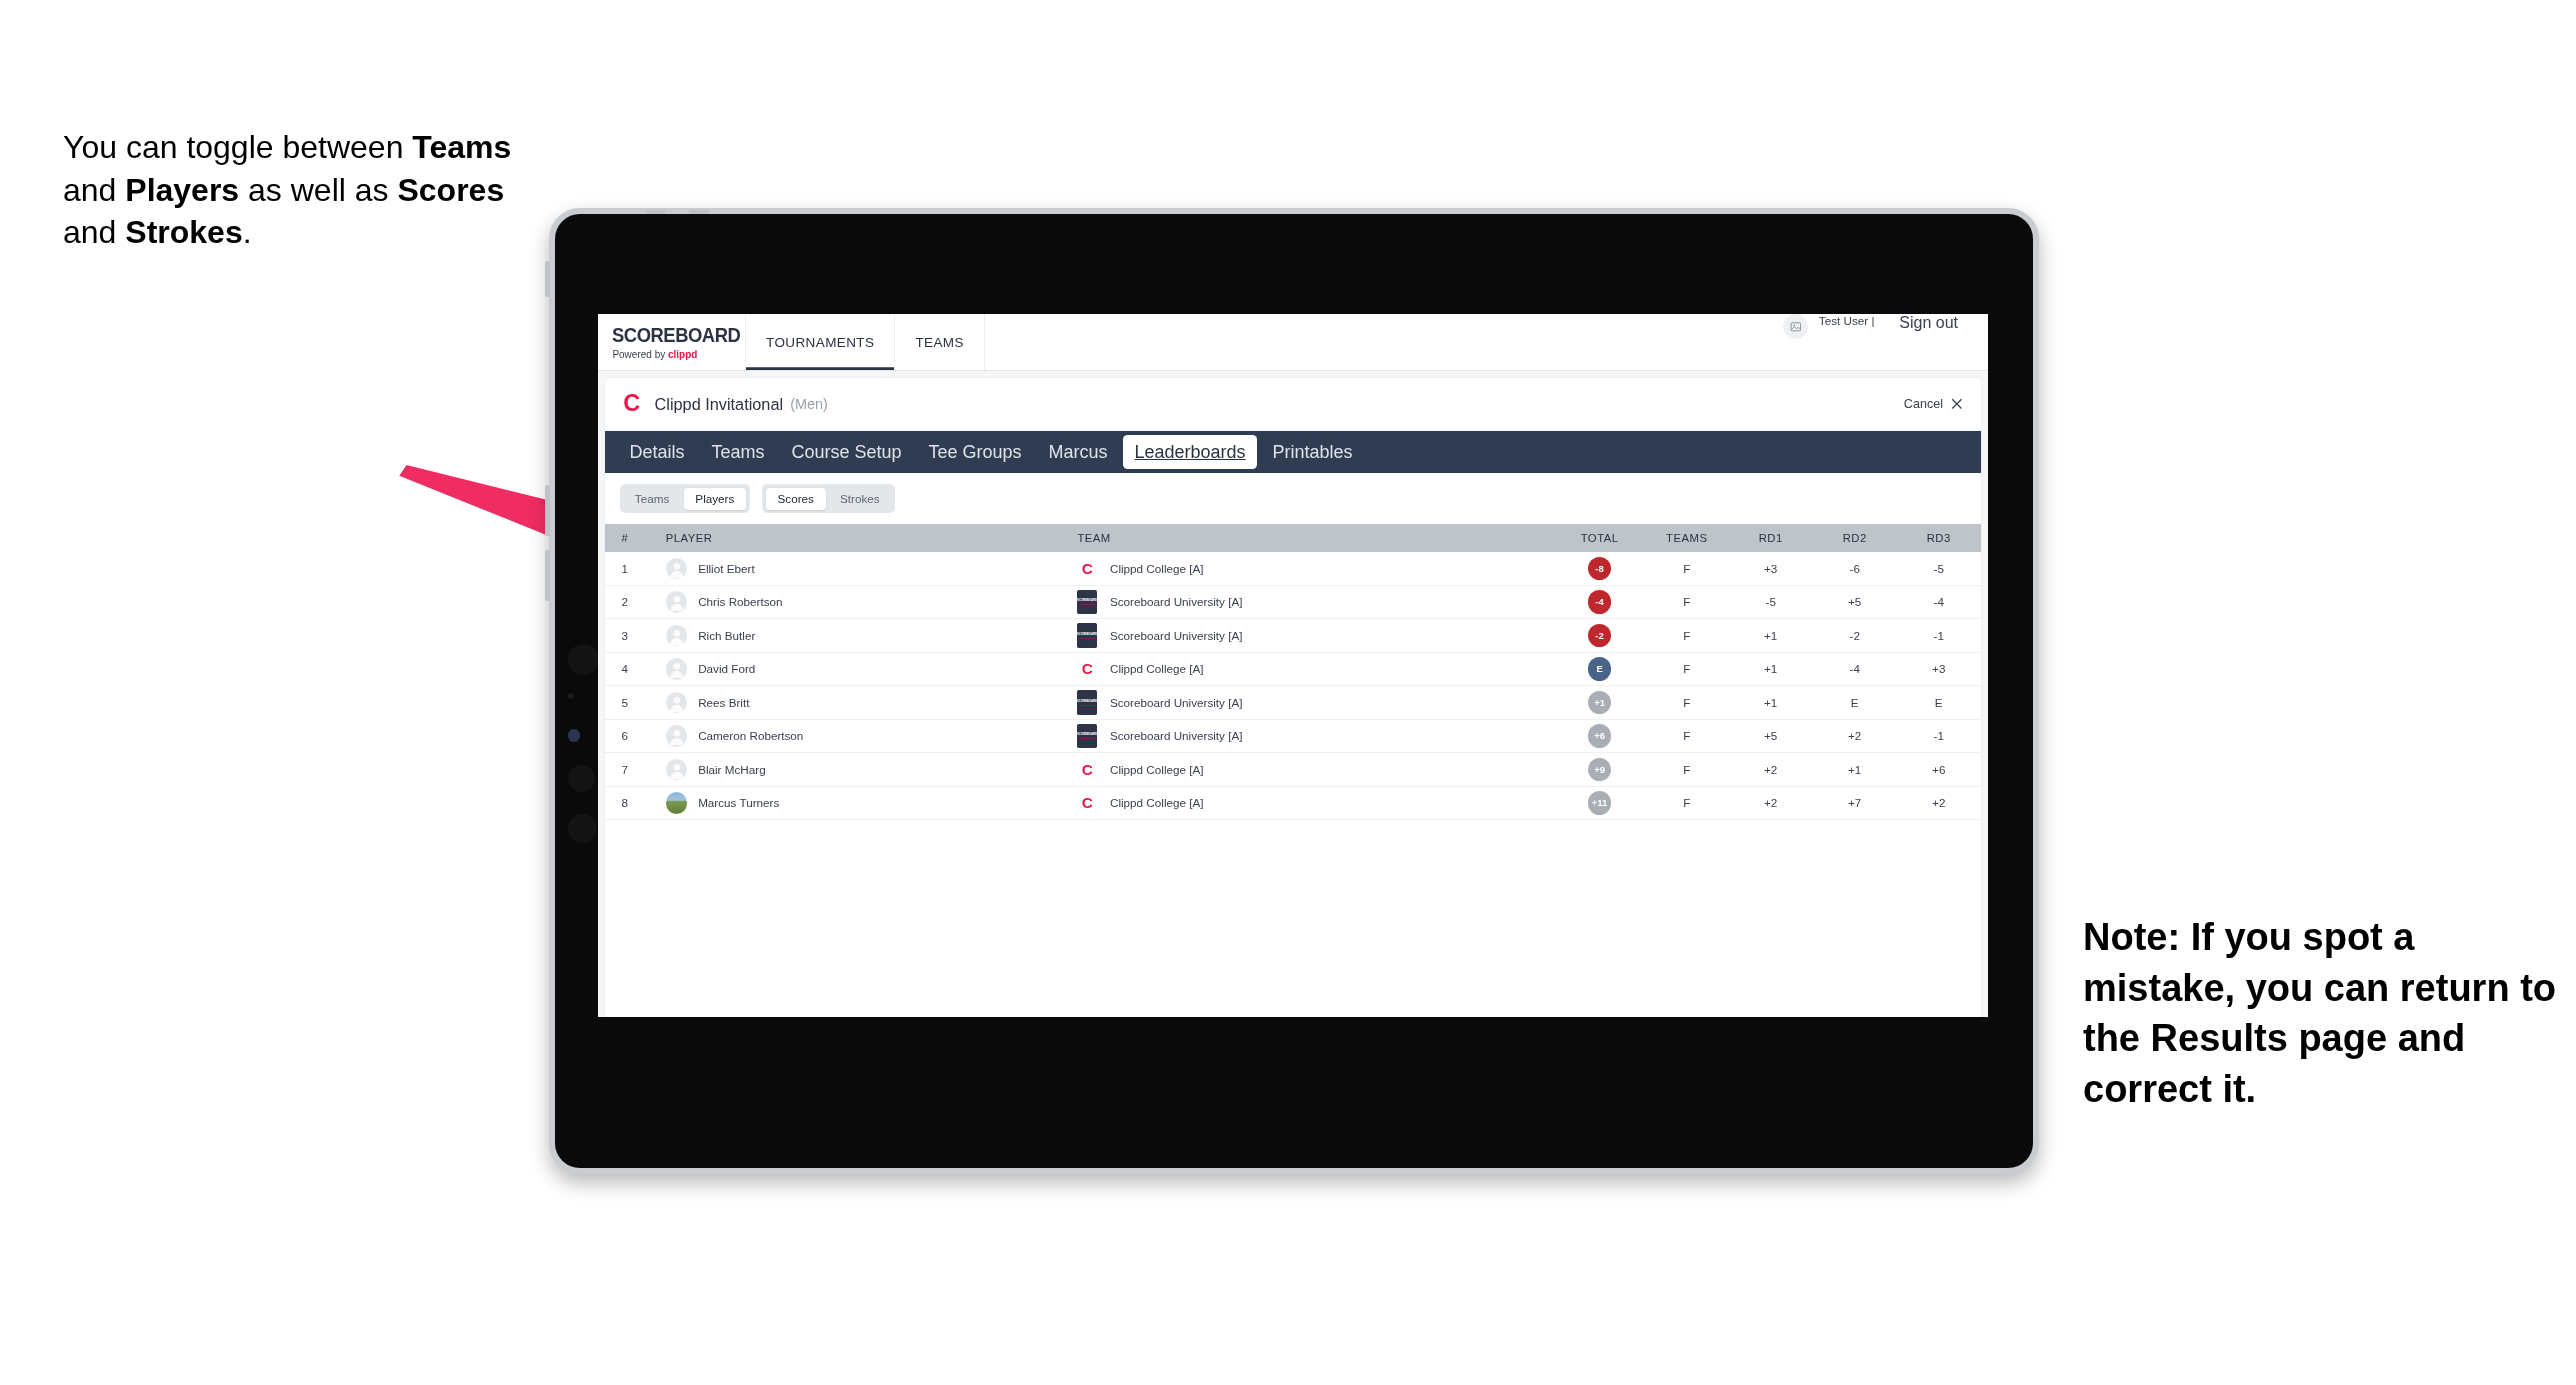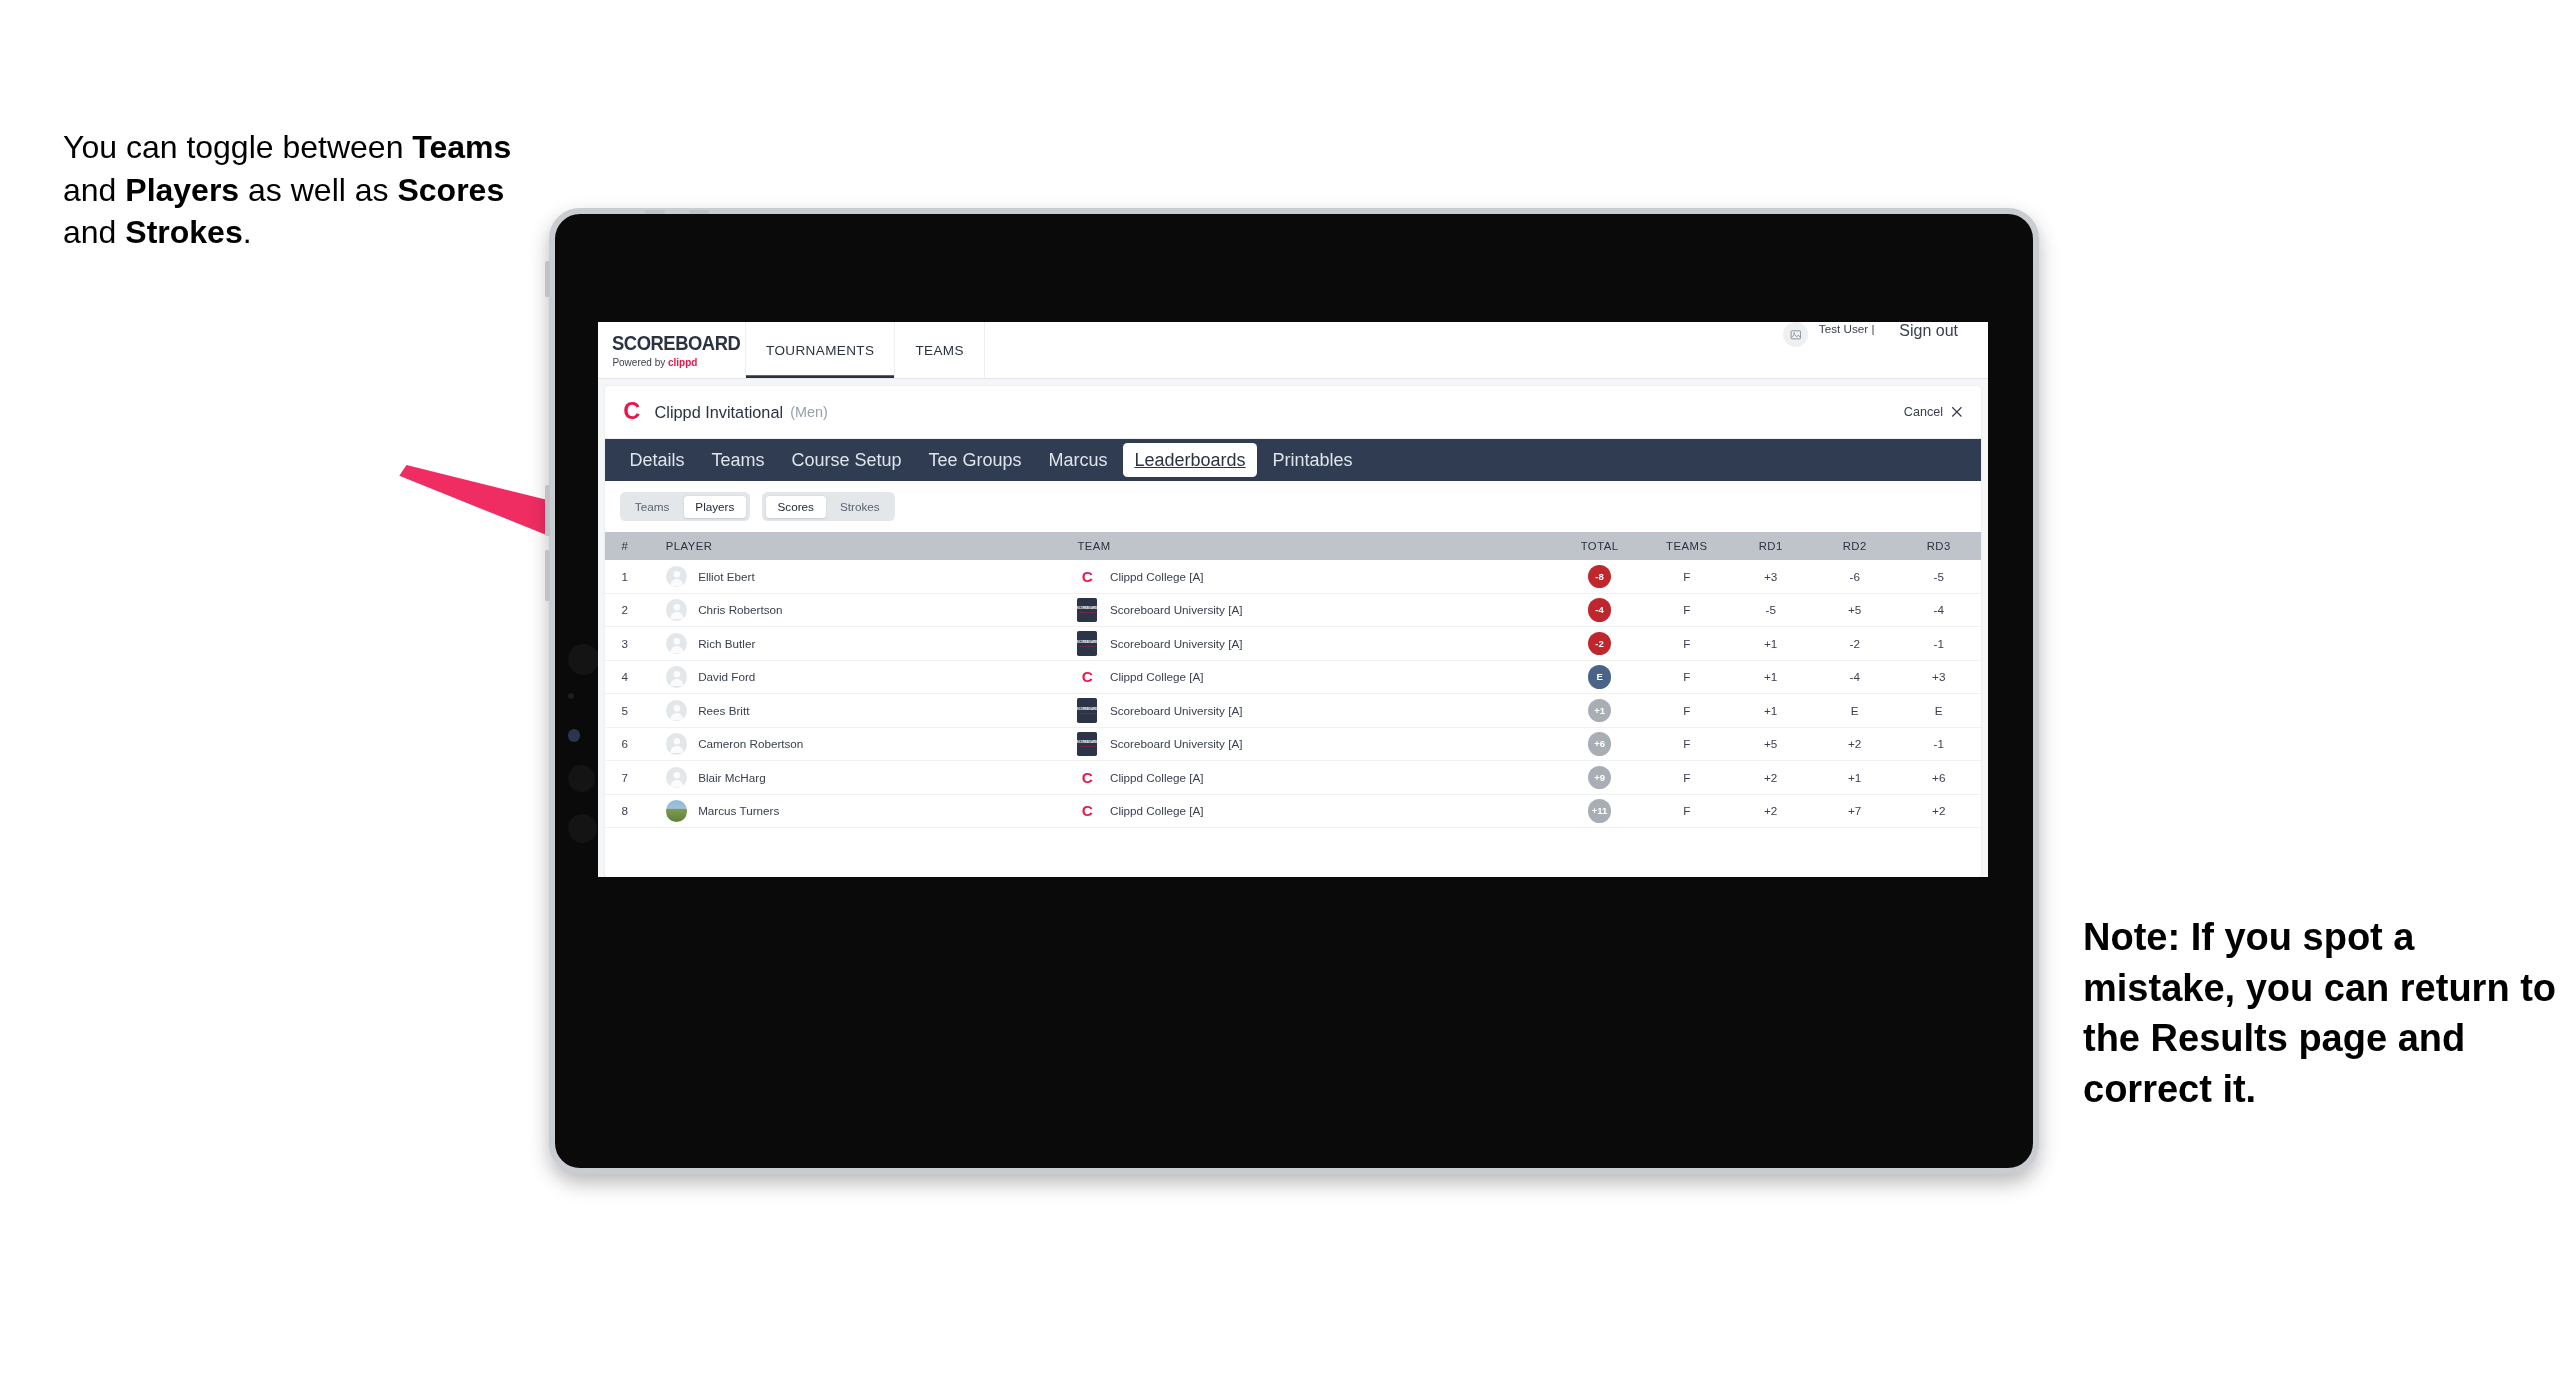--- a/index.html
+++ b/index.html
@@ -92,23 +92,23 @@
   #cam-1 { top: 430px; width: 31px; height: 31px; }
   #cam-2 { top: 479px; width: 6.3px;  height: 6.3px; background:#1d1d22; }
   #cam-3 { top: 515px; width: 12.6px; height: 12.6px; background:#2a3550; }
   #cam-4 { top: 551px; width: 27px; height: 27px; }
   #cam-5 { top: 600px; width: 29px; height: 29px; }
 
   
   #screen {
     position: absolute;
     left: 43px;
-    top: 108px;
+    top: 100px;
     width: 1390px;
-    height: 555px;
+    height: 703px;
     background: #ffffff;
     overflow: hidden;
   }
 
   
   #topbar {
     display: flex;
     align-items: stretch;
     height: 56px;
     background: #ffffff;

